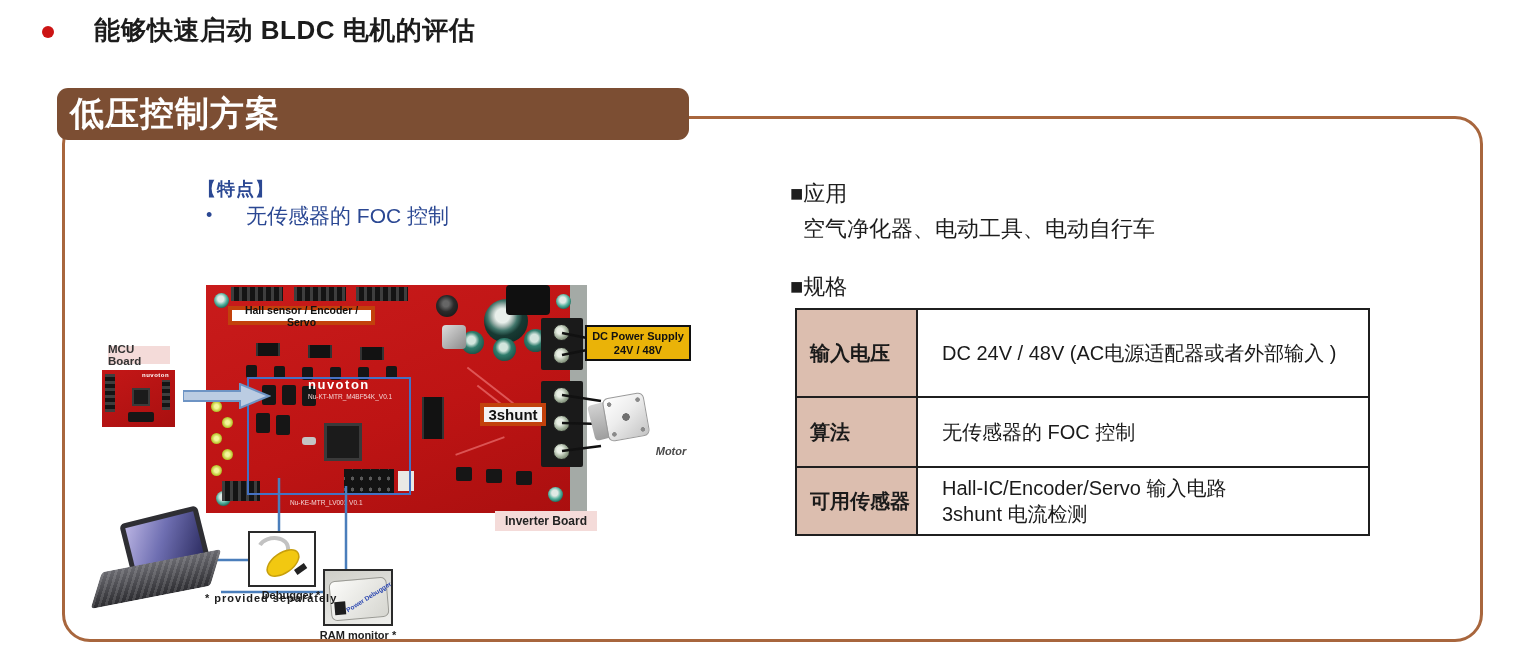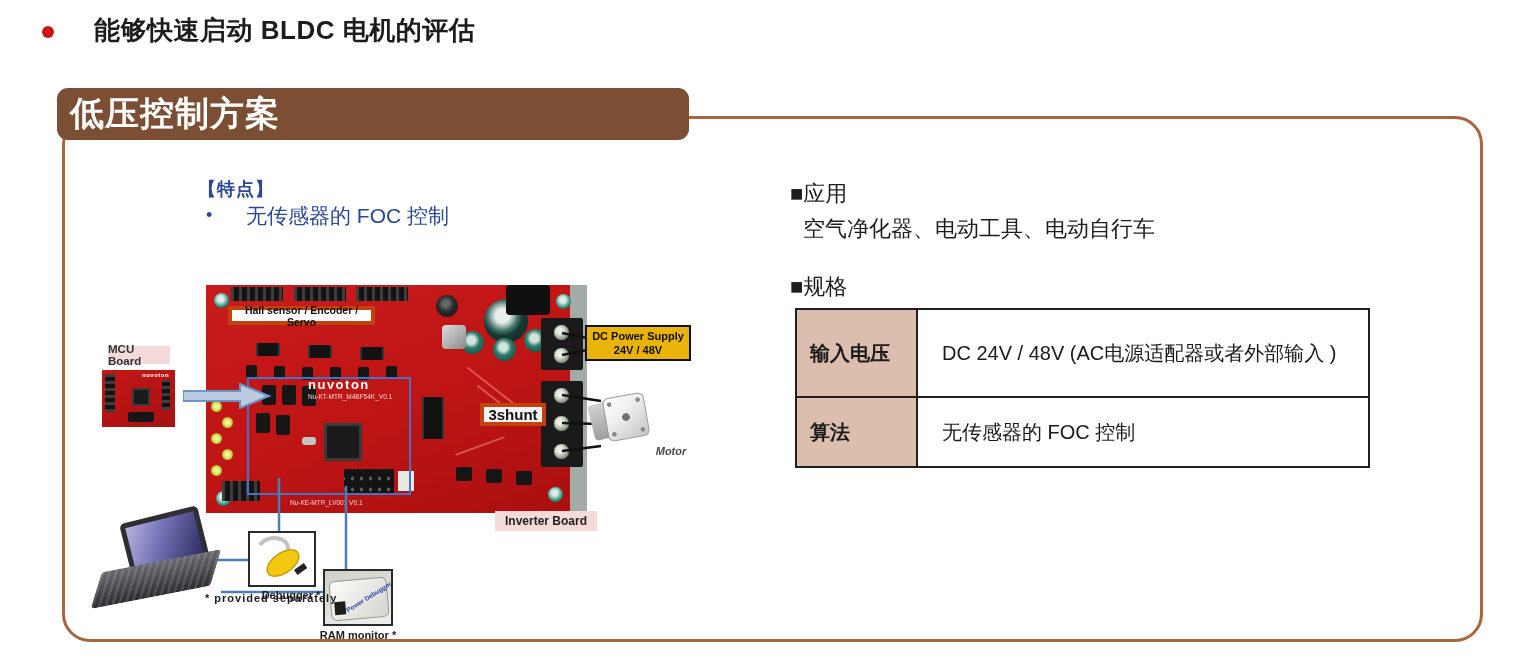--- a/index.html
+++ b/index.html
@@ -125,20 +125,27 @@
 <table class="abs spec-table">
   <tbody>
       <tr class="r1">
     <td class="k">输入电压</td>
     <td class="v">DC 24V / 48V (AC电源适配器或者外部输入 )</td>
   </tr>
   <tr class="r2">
     <td class="k">算法</td>
     <td class="v">无传感器的 FOC 控制</td>
   </tr>
+  <tr class="r3">
+    <td class="k">可用传感器</td>
+    <td class="v">
+      <div>Hall-IC/Encoder/Servo 输入电路</div>
+      <div>3shunt 电流检测</div>
+    </td>
+  </tr>
 </tbody>
   </table>
 
 <div class="abs diagram">
 
   <svg class="abs conn-svg" viewBox="0 0 620 380">
 
     <path d="M467 53 L492 58" stroke="#111" stroke-width="2.5" fill="none"></path>
     <path d="M467 75 L492 70" stroke="#111" stroke-width="2.5" fill="none"></path>
 

